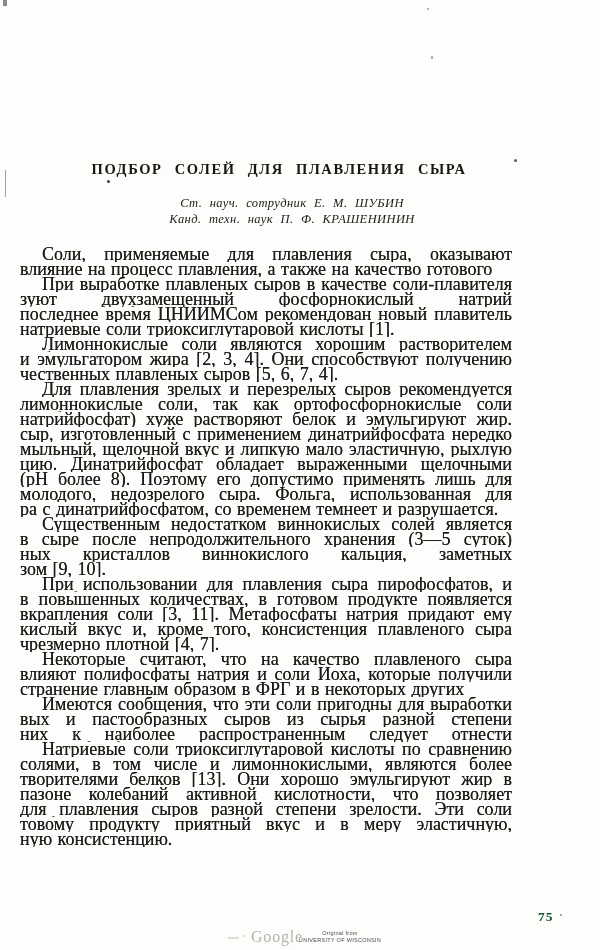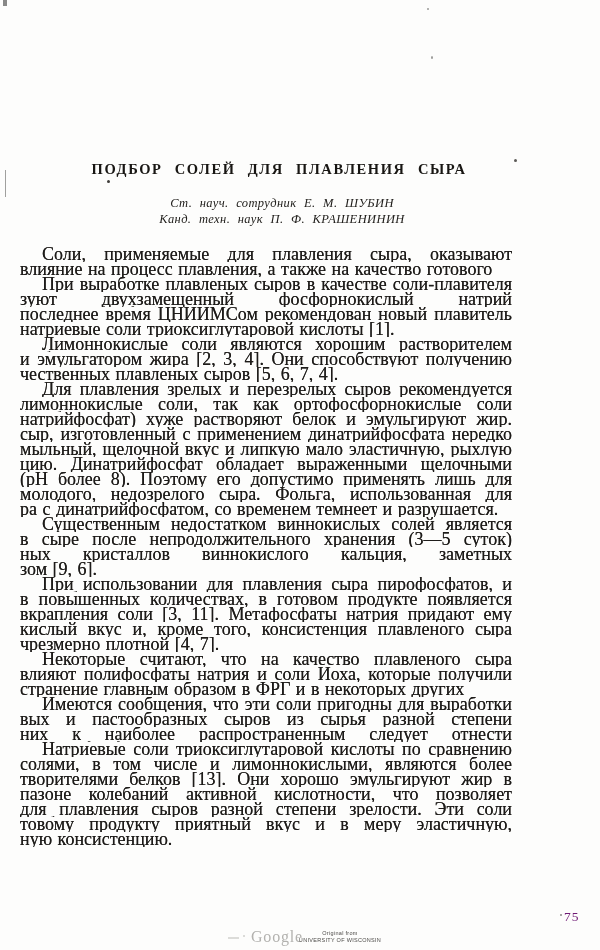--- a/index.html
+++ b/index.html
@@ -13,38 +13,38 @@
     overflow:hidden;
   }
   .title {
     position:absolute; top:161px; left:33px; width:492px;
     text-align:center;
     font-weight:bold; font-size:14.5px;
     letter-spacing:1.6px; word-spacing:7px;
     color:#181613;
   }
   .authors {
-    position:absolute; top:196px; left:36px; width:492px;
+    position:absolute; top:196px; left:46px; width:492px;
     text-align:center; font-style:italic;
     font-size:12.5px; line-height:15.5px;
     letter-spacing:0.4px; word-spacing:4px;
     color:#22201d;
   }
   .body {
     position:absolute; top:247px; left:20px; width:492px;
     font-size:18px; line-height:15px; word-spacing:1px;
     text-shadow:0 0 0.35px rgba(30,28,25,0.85);
   }
   .line { height:15px; overflow:hidden; }
   .line.just { text-align:justify; text-align-last:justify; -moz-text-align-last:justify; }
   .line.first { padding-left:22px; }
   .page-number {
-    position:absolute; left:564px; top:909px;
-    font-weight:normal; font-size:13.5px; letter-spacing:1px;
-    color:#701a75;
+    position:absolute; left:538px; top:909px;
+    font-weight:bold; font-size:13.5px; letter-spacing:1px;
+    color:#14532d;
   }
   .watermark {
     position:absolute; left:251px; top:928px;
     font-size:16px; color:#b3b2af; letter-spacing:0.8px;
     filter:blur(0.35px);
   }
   .origin {
     position:absolute; left:290px; top:930px; width:100px;
     text-align:center;
     font-family:"Liberation Sans","DejaVu Sans",sans-serif;
@@ -110,21 +110,21 @@
         <div class="line just">мыльный, щелочной вкус и липкую мало эластичную, рыхлую консистен-</div>
         <div class="line just">цию. Динатрийфосфат обладает выраженными щелочными свойствами</div>
         <div class="line just">(pH более 8). Поэтому его допустимо применять лишь для плавления</div>
         <div class="line just">молодого, недозрелого сыра. Фольга, использованная для упаковки сы-</div>
         <div class="line">ра с динатрийфосфатом, со временем темнеет и разрушается.</div>
       </div>
       <div>
         <div class="line first just">Существенным недостатком виннокислых солей является образование</div>
         <div class="line just">в сыре после непродолжительного хранения (3—5 суток) стекловид-</div>
         <div class="line just">ных кристаллов виннокислого кальция, заметных невооруженным гла-</div>
-        <div class="line">зом [9, 6].</div>
+        <div class="line">зом [9, 10].</div>
       </div>
       <div>
         <div class="line first just">При использовании для плавления сыра пирофосфатов, и особенно</div>
         <div class="line just">в повышенных количествах, в готовом продукте появляется горечь и</div>
         <div class="line just">вкрапления соли [3, 11]. Метафосфаты натрия придают ему излишне</div>
         <div class="line just">кислый вкус и, кроме того, консистенция плавленого сыра становится</div>
         <div class="line">чрезмерно плотной [4, 7].</div>
       </div>
       <div>
         <div class="line first just">Некоторые считают, что на качество плавленого сыра положительно</div>

